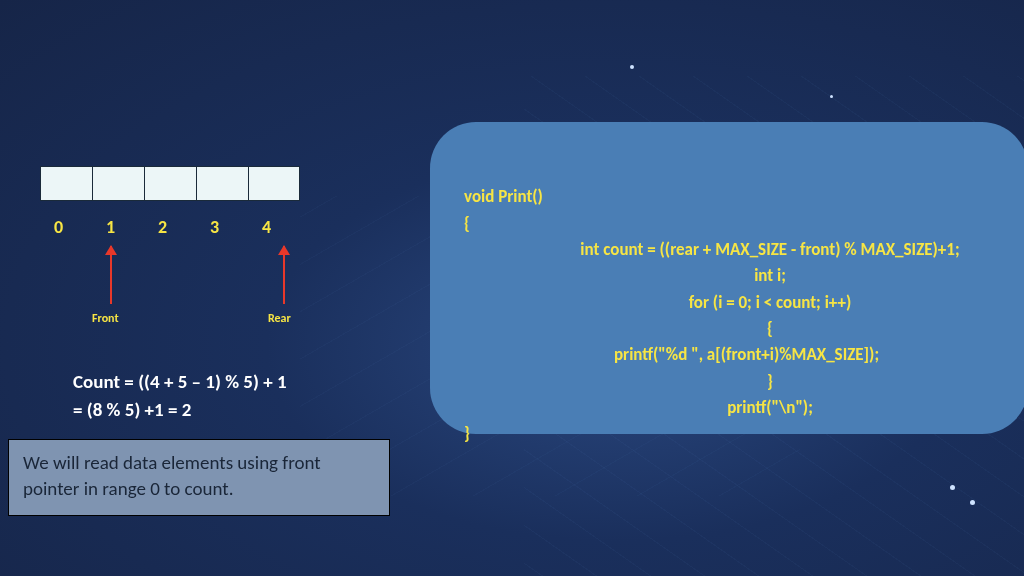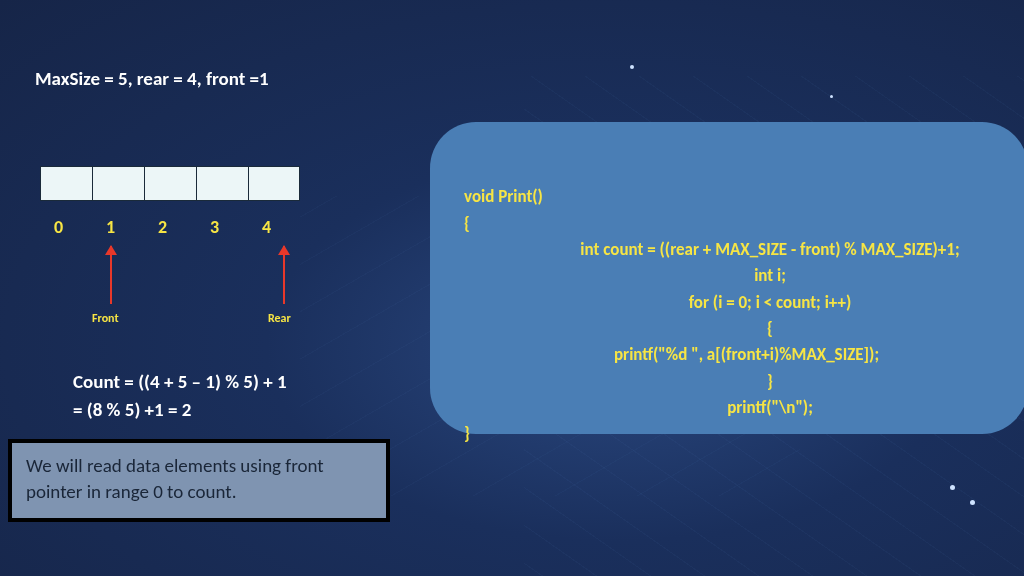--- a/index.html
+++ b/index.html
@@ -70,21 +70,21 @@
   .label-rear  { left: 268px; top: 311px; text-align: center; }
 
   .count-calc {
     position: absolute; left: 38px; top: 368px;
     font-size: 19px; font-weight: bold; color: #fff; line-height: 1.45; margin-left: 35px;
   }
 
   .note-box {
     position: absolute; left: 8px; top: 439px;
     width: 382px; padding: 10px 14px 14px 14px;
-    background: #7f94b1; border: 4px solid #000000;
+    background: #7f94b1; border: 1px solid #000000;
     color: #1a2638; font-size: 19px; line-height: 1.35;
   }
 
   .code-box {
     position: absolute; left: 416px; top: 122px;
     width: 598px; height: 312px;
     background: #4a7eb5; border-radius: 46px;
     padding: 36px 28px 28px 34px;
     font-family: Calibri, Arial, sans-serif;
     font-size: 17px; font-weight: bold; color: #f7e544;
@@ -98,21 +98,20 @@
 </head>
 <body>
 
 <div class="bg-deco"></div>
 <div class="dot" style="left:630px;top:65px;width:4px;height:4px"></div>
 <div class="dot" style="left:830px;top:95px;width:3px;height:3px"></div>
 <div class="dot" style="left:950px;top:485px;width:5px;height:5px"></div>
 <div class="dot" style="left:970px;top:500px;width:5px;height:5px"></div>
 
 <div class="intro">
-  <div>MaxSize = 5, rear = 4, front =1</div>
 </div>
 
 <div class="array-row">
   <div class="cell"></div>
   <div class="cell"></div>
   <div class="cell"></div>
   <div class="cell"></div>
   <div class="cell"></div>
 </div>
 

